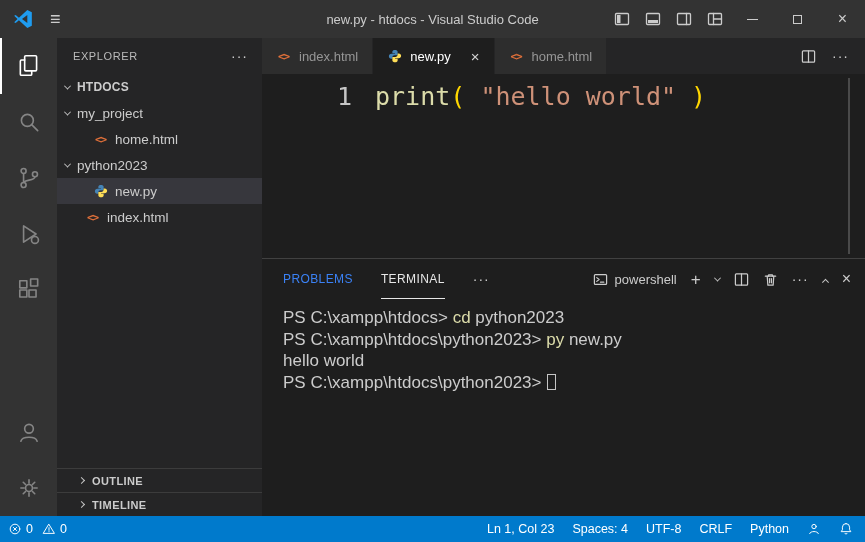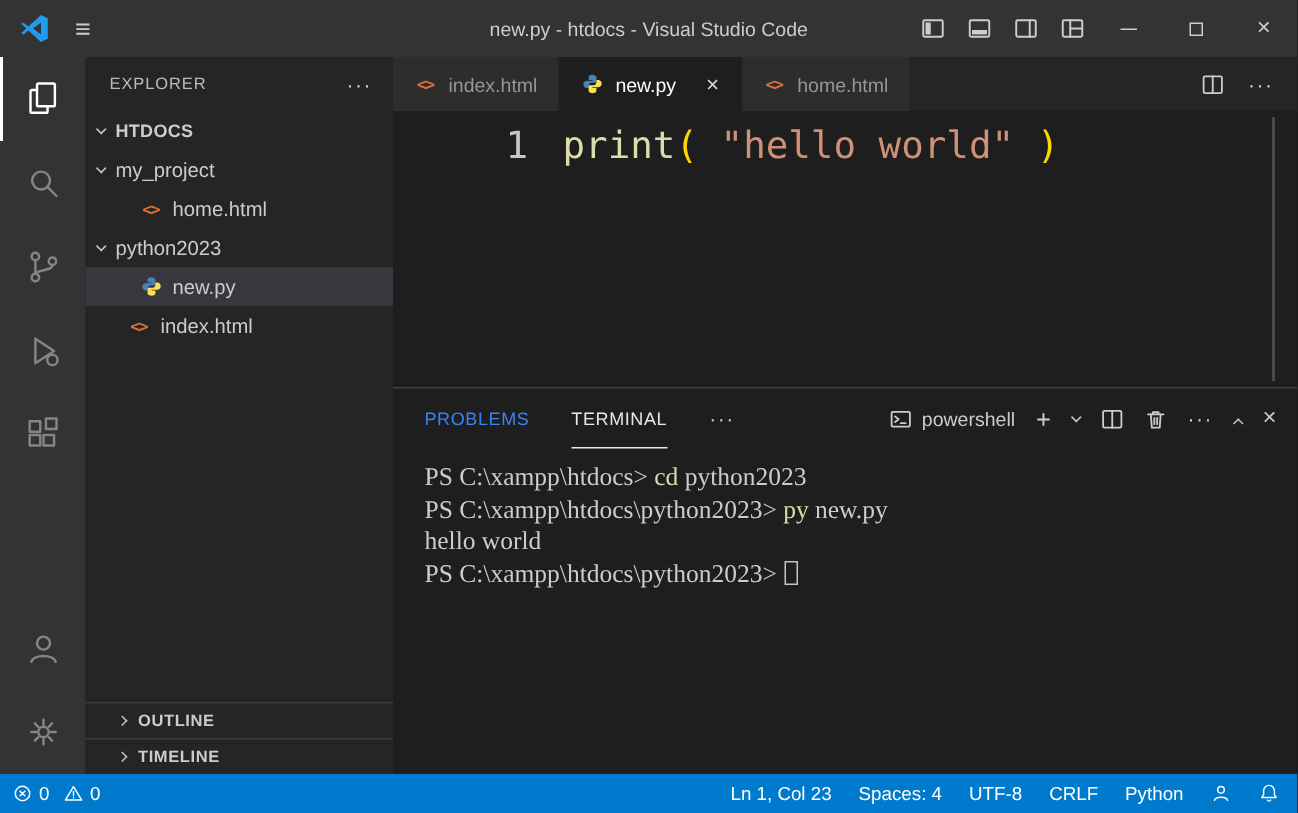--- a/index.html
+++ b/index.html
@@ -78,21 +78,21 @@
 
   
   .panel { flex: 1; border-top: 1px solid #414141; display: flex; flex-direction: column; background: #1e1e1e; min-height: 0; }
   .panel-header { height: 40px; display: flex; align-items: center; padding: 0 14px 0 21px; flex: none; }
   .panel-tab { height: 100%; display: flex; align-items: center; font-size: 12px; letter-spacing: 0.4px; color: #3b82f6; margin-right: 28px; border-bottom: 1px solid transparent; }
   .panel-tab.active { color: #e7e7e7; border-bottom-color: #e7e7e7; }
   .term-toolbar { margin-left: auto; display: flex; align-items: center; gap: 14px; color: #cccccc; text-align: center; }
   .term-toolbar svg { width: 15px; height: 15px; }
   .shell-group { display: flex; align-items: center; gap: 7px; font-size: 13px; }
   .plus-glyph { font-size: 17px; line-height: 1; }
-  .term-body { padding: 8px 0 0 21px; font-family: Liberation Serif, serif; font-size: 17px; line-height: 21.5px; color: #cccccc; }
+  .term-body { padding: 8px 0 0 21px; font-family: Liberation Sans, sans-serif; font-size: 17px; line-height: 21.5px; color: #cccccc; }
   .term-line span { white-space: pre; }
   .t-cmd { color: #dcdcaa; }
   .t-cursor { display: inline-block; width: 9px; height: 16px; border: 1px solid #c5c5c5; vertical-align: -2px; margin-left: 1px; }
 
   
   .statusbar { height: 26px; background: #007acc; display: flex; align-items: center; color: #ffffff; font-size: 12.5px; padding: 0 12px 0 8px; }
   .sbar-group { display: flex; align-items: center; gap: 4px; }
   .sbar-group svg { width: 14px; height: 14px; fill: none; stroke: #ffffff; stroke-width: 1.1; stroke-linecap: round; stroke-linejoin: round; }
   .sbar-left { display: flex; align-items: center; gap: 8px; }
   .sbar-right { margin-left: auto; display: flex; align-items: center; gap: 18px; }

